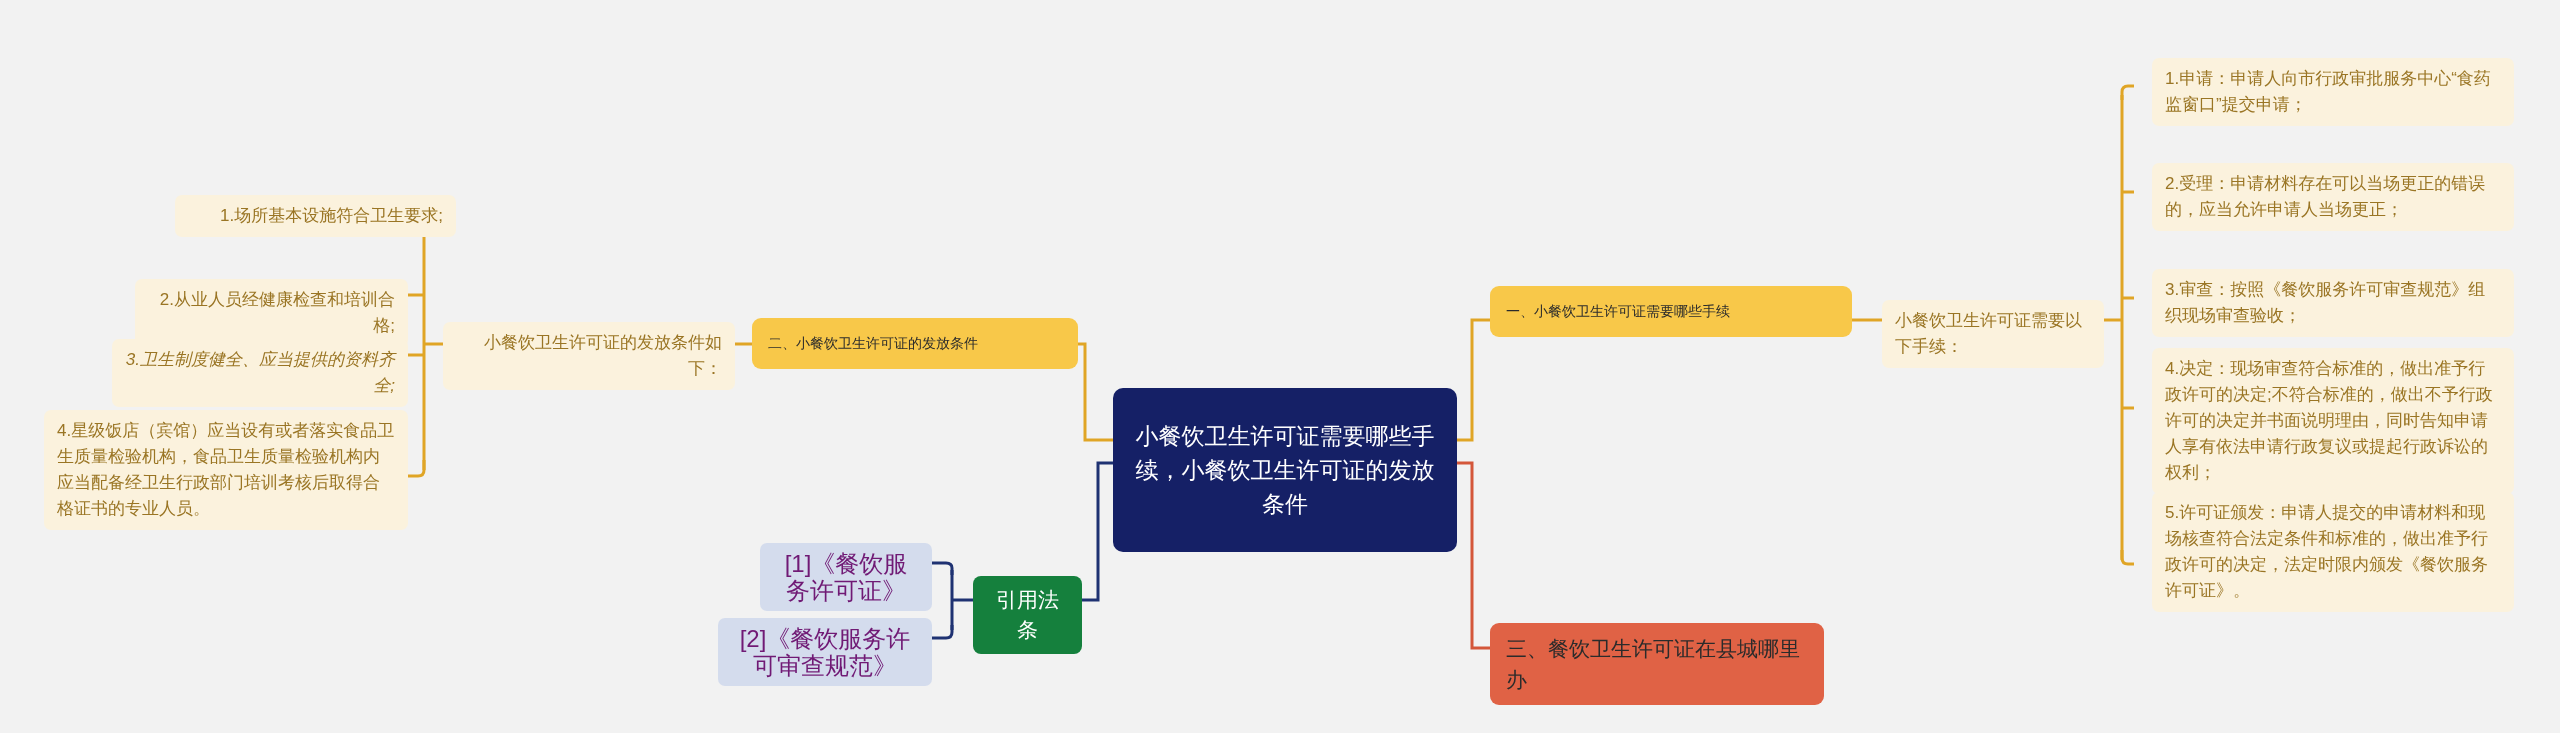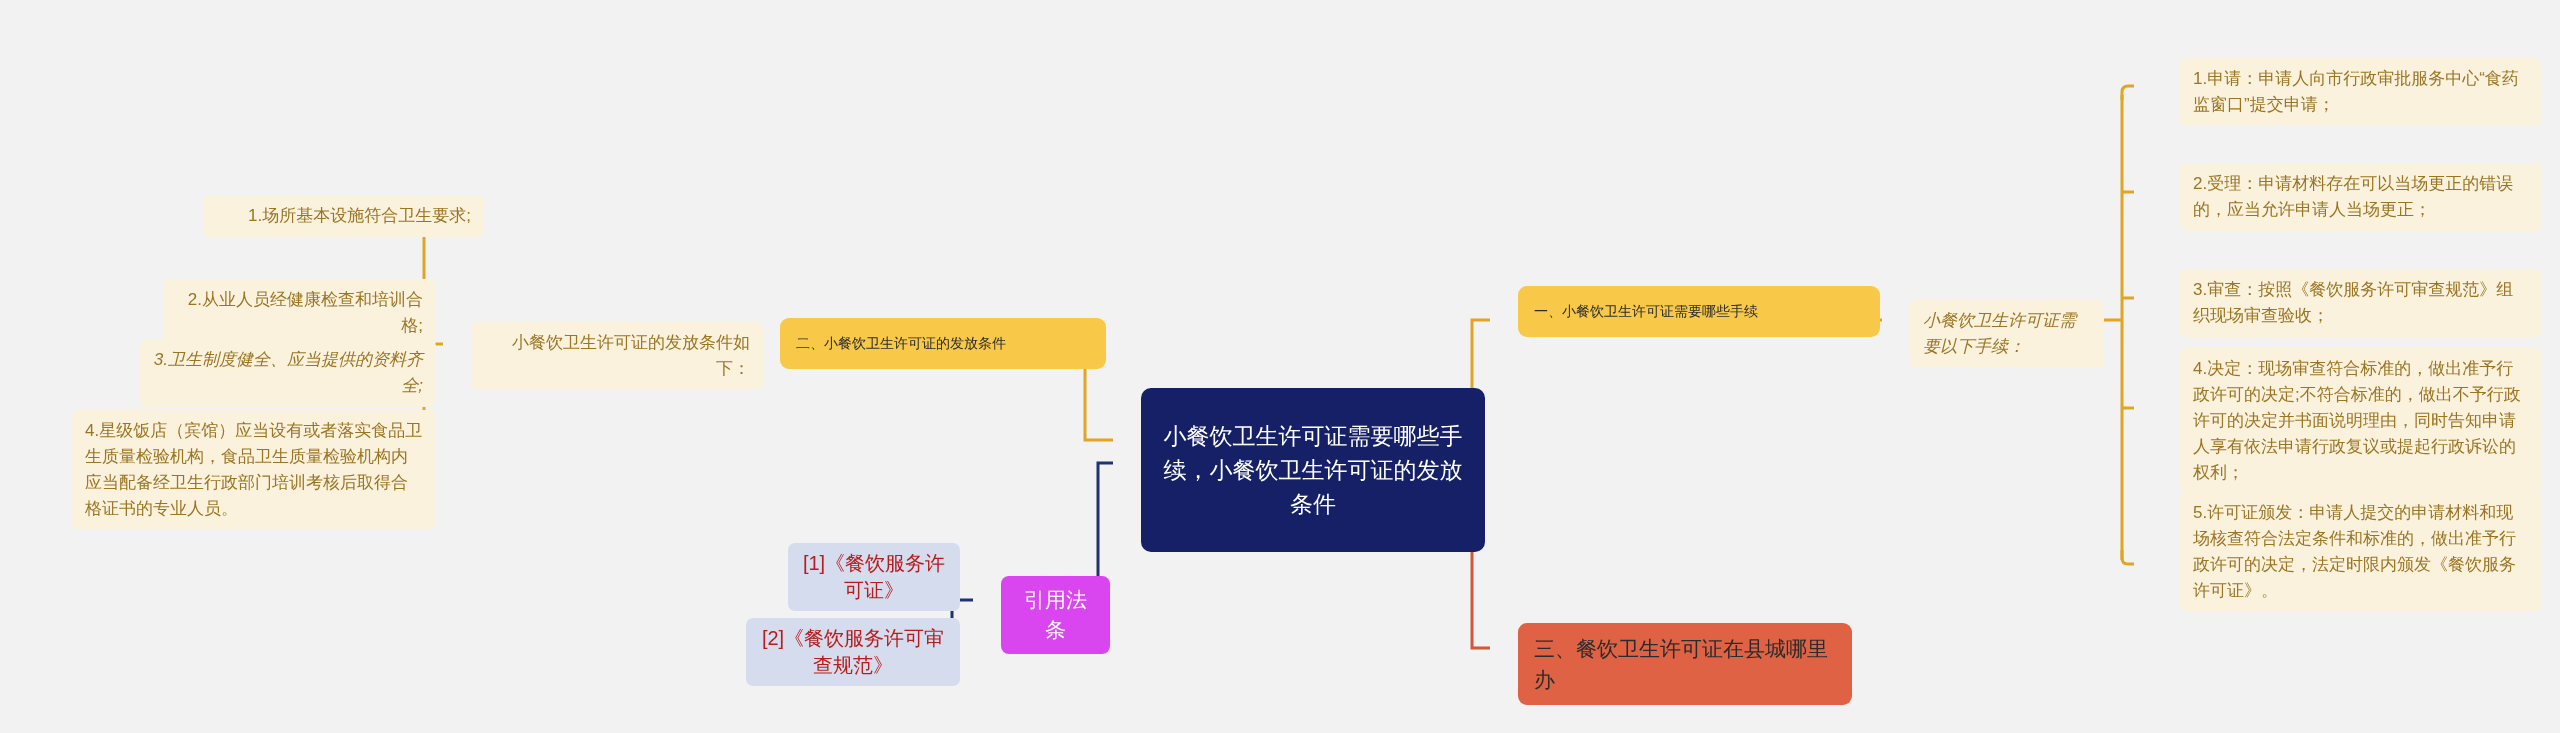--- a/index.html
+++ b/index.html
@@ -5,21 +5,21 @@
   * { box-sizing: border-box; margin: 0; padding: 0; }
   html, body {
     width: 2560px; height: 733px;
     background: #f2f2f2;
     font-family: "Liberation Sans", "DejaVu Sans", sans-serif;
     overflow: hidden;
   }
   #canvas { position: relative; width: 2560px; height: 733px; background: #f2f2f2; }
   svg.links { position: absolute; left: 0; top: 0; width: 2560px; height: 733px; pointer-events: none; }
 
-  .node { position: absolute; display: flex; align-items: center; margin-left: 28px; }
+  .node { position: absolute; display: flex; align-items: center; }
   .node .txt { display: block; width: 100%; }
 
   
   .root {
     background: #152066;
     color: #ffffff;
     border-radius: 10px;
     font-size: 23px;
     line-height: 34px;
     text-align: center;
@@ -42,21 +42,21 @@
     background: #e06245;
     color: #2b2b2b;
     border-radius: 9px;
     font-size: 21px;
     line-height: 31px;
     padding: 10px 16px;
     font-weight: 500;
   }
   
   .branch-navy {
-    background: #d946ef;
+    background: #15803d;
     color: #ffffff;
     border-radius: 8px;
     font-size: 21px;
     line-height: 30px;
     padding: 9px 14px;
     text-align: center;
     font-weight: 500;
   }
 
   
@@ -67,23 +67,23 @@
     font-size: 17px;
     line-height: 26px;
     padding: 8px 13px;
   }
   .leaf-cream.right { text-align: left; }
   .leaf-cream.left  { text-align: right; }
 
   
   .leaf-blue {
     background: #d4dced;
-    color: #b91c1c;
+    color: #701a75;
     border-radius: 7px;
-    font-size: 20px;
+    font-size: 24px;
     line-height: 27px;
     padding: 7px 14px;
     text-align: center;
   }
 </style>
 </head>
 <body>
 
 <div id="canvas">
 
@@ -153,21 +153,21 @@
   </div>
 
   <div class="node leaf-cream left" style="left:44px; top:410px; width:364px; text-align:left;">
     <span class="txt">4.星级饭店（宾馆）应当设有或者落实食品卫生质量检验机构，食品卫生质量检验机构内应当配备经卫生行政部门培训考核后取得合格证书的专业人员。</span>
   </div>
 
   <div class="node branch-yellow" style="left:1490px; top:286px; width:362px;">
     <span class="txt">一、小餐饮卫生许可证需要哪些手续</span>
   </div>
 
-  <div class="node leaf-cream right" style="left:1882px; top:300px; width:194px;font-style:italic;">
+  <div class="node leaf-cream right" style="left:1882px; top:300px; width:222px;">
     <span class="txt">小餐饮卫生许可证需要以下手续：</span>
   </div>
 
   <div class="node leaf-cream right" style="left:2152px; top:58px; width:362px;">
     <span class="txt">1.申请：申请人向市行政审批服务中心“食药监窗口”提交申请；</span>
   </div>
 
   <div class="node leaf-cream right" style="left:2152px; top:163px; width:362px;">
     <span class="txt">2.受理：申请材料存在可以当场更正的错误的，应当允许申请人当场更正；</span>
   </div>

